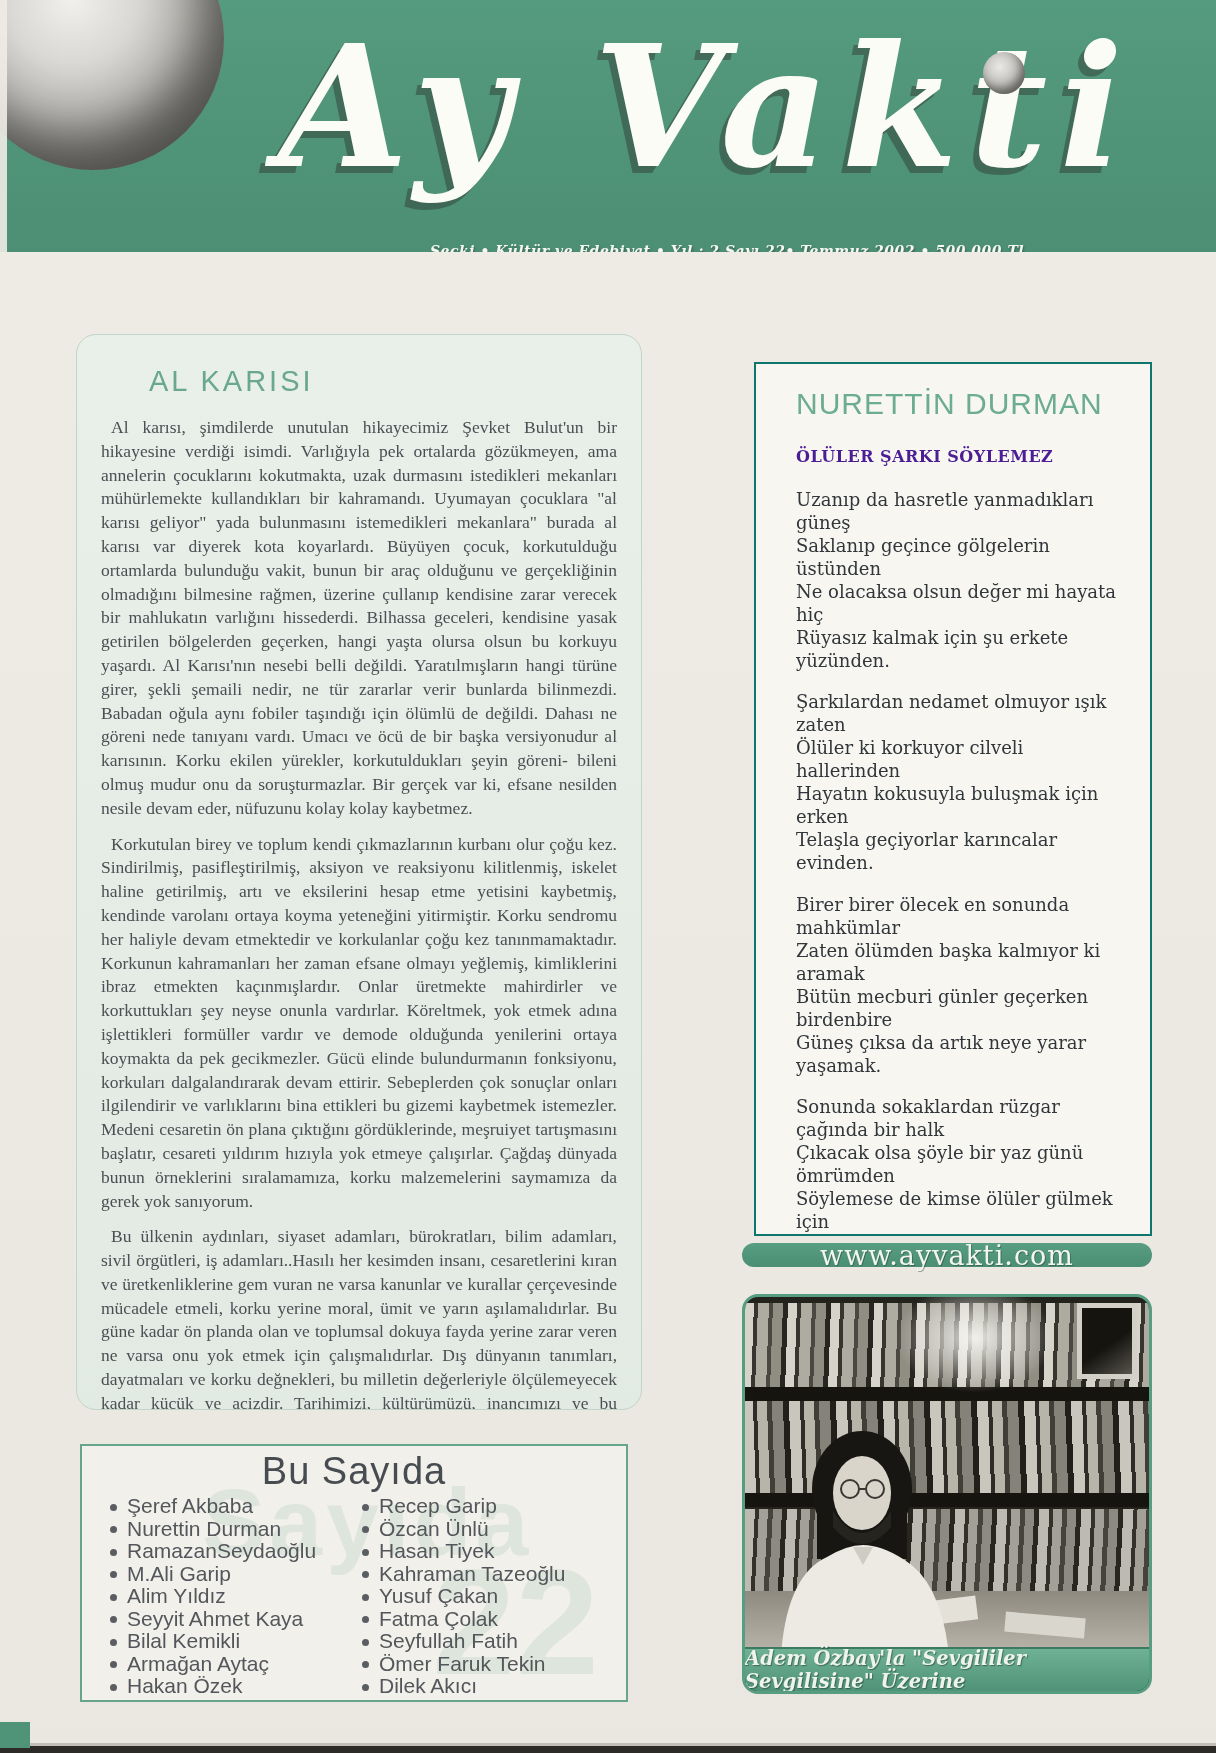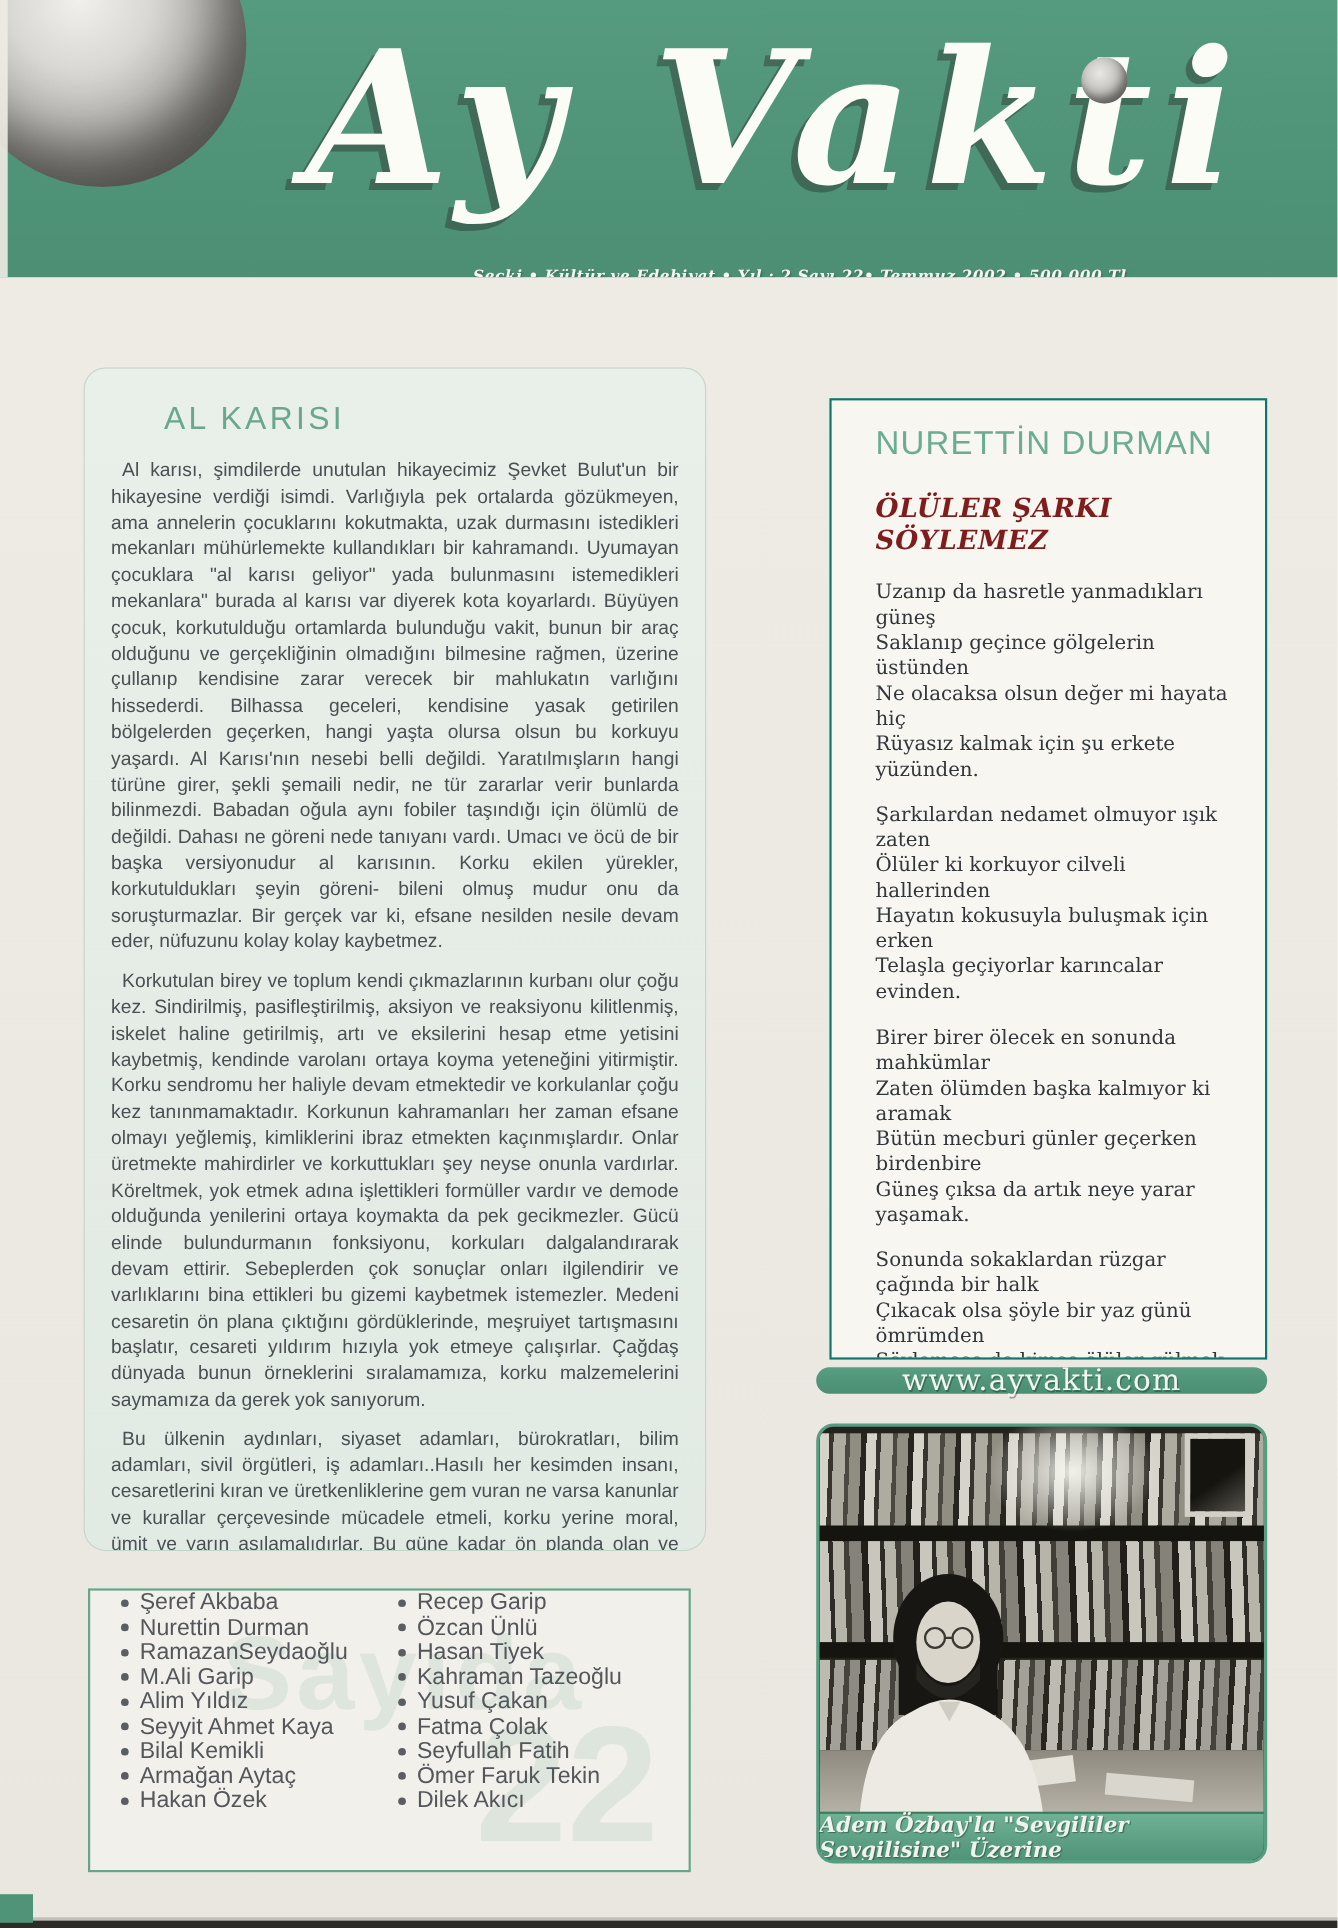--- a/index.html
+++ b/index.html
@@ -46,33 +46,33 @@
     background:linear-gradient(180deg,#e9efe9 0%, #e2eae4 100%);
     border:1px solid #c3d4c8; border-radius:20px;
     padding:24px 24px 16px 24px; overflow:hidden;
   }
   .article-title {
     margin:6px 0 18px 48px; font-size:29px; font-weight:500;
     color:#69a88e; letter-spacing:3px;
   }
   .article-body p {
     margin:12px 0 5px 0; font-size:17.5px; line-height:1.36; color:#4a4f54;
-    text-align:justify; text-indent:10px;
+    text-align:justify; text-indent:10px;font-family:Liberation Serif, serif;
   }
 
   
   .poems-card {
     position:absolute; left:754px; top:362px; width:398px; height:874px; box-sizing:border-box;
     background:#f7f6f1; border:2px solid #0f766e;
     padding:23px 20px 0 40px; overflow:hidden;
   }
   .poet-name { margin:0 0 26px 0; font-size:30px; font-weight:500; color:#6cac93; letter-spacing:1px; }
   .poem-title {
-    font-family:"DejaVu Serif", serif; font-weight:bold; font-style:italic;
-    font-size:24px; color:#7f1d1d; margin:0 0 22px 0; letter-spacing:.5px;
+    font-family:"DejaVu Serif", serif; font-weight:bold; 
+    font-size:16px; color:#4c1d95; margin:0 0 22px 0; letter-spacing:.5px;
   }
   .stanza {
     font-family:"DejaVu Serif", serif; font-size:18px; color:#31363b;
     line-height:1.28; white-space:pre-line; margin:0 0 18px 0;
   }
 
   
   .web-pill {
     position:absolute; left:742px; top:1243px; width:410px; height:24px; border-radius:21px;
     background:linear-gradient(180deg,#589e82 0%, #4a8e73 100%);
@@ -217,20 +217,21 @@
       <path d="M14 232 Q20 152 60 134 Q80 122 96 122 Q114 122 136 136 Q174 158 182 232 Z" fill="#eceae2"></path>
       <path d="M86 124 L96 142 L106 124 Z" fill="#cfccc3"></path>
     </svg>
   </div>
   <div class="photo-caption">Adem Özbay'la "Sevgililer Sevgilisine" Üzerine</div>
 </div>
 
 <div class="contents-card">
   <div class="ghost-text">Sayıda</div>
   <div class="ghost-number">22</div>
+  <div class="contents-title">Bu Sayıda</div>
   <div class="contents-cols">
     <ul class="contents-col">
       <li>Şeref Akbaba</li>
       <li>Nurettin Durman</li>
       <li>RamazanSeydaoğlu</li>
       <li>M.Ali Garip</li>
       <li>Alim Yıldız</li>
       <li>Seyyit Ahmet Kaya</li>
       <li>Bilal Kemikli</li>
       <li>Armağan Aytaç</li>

